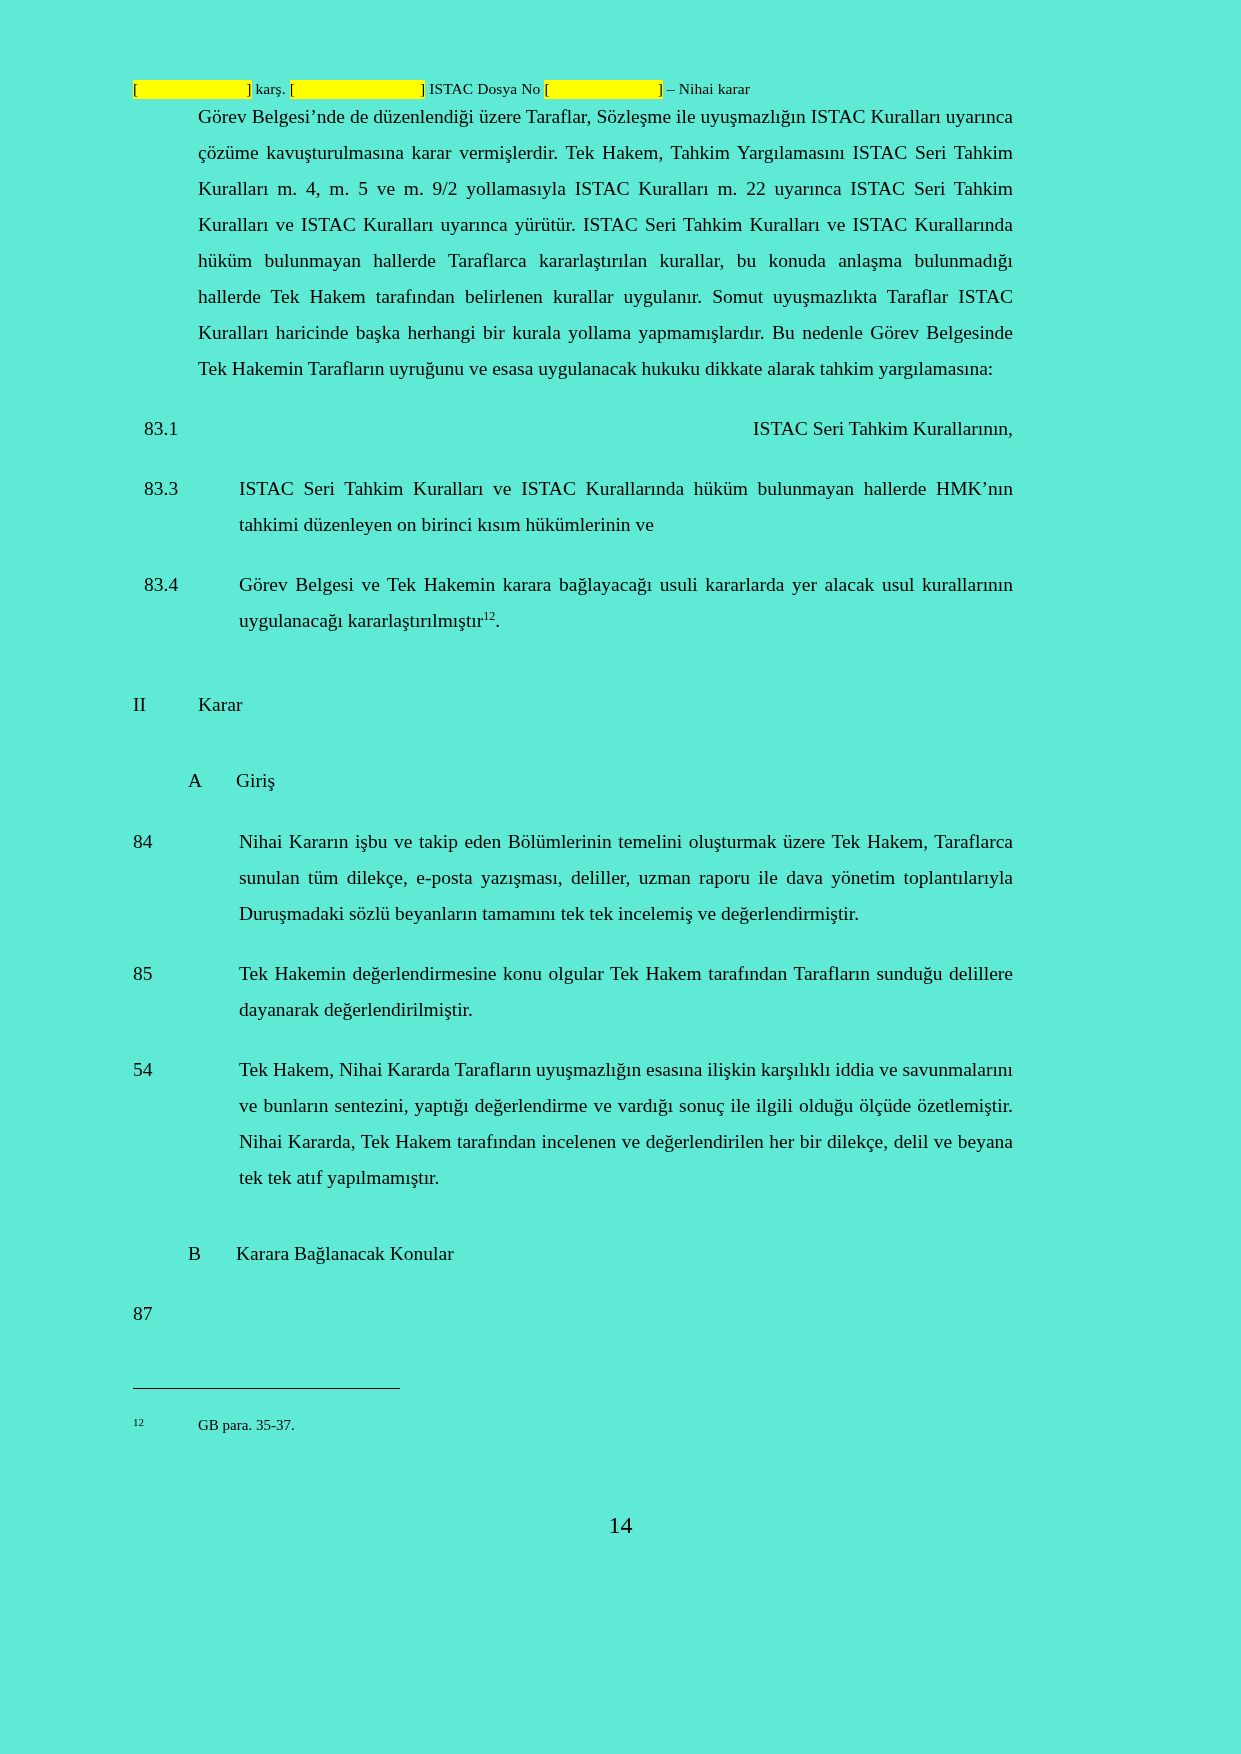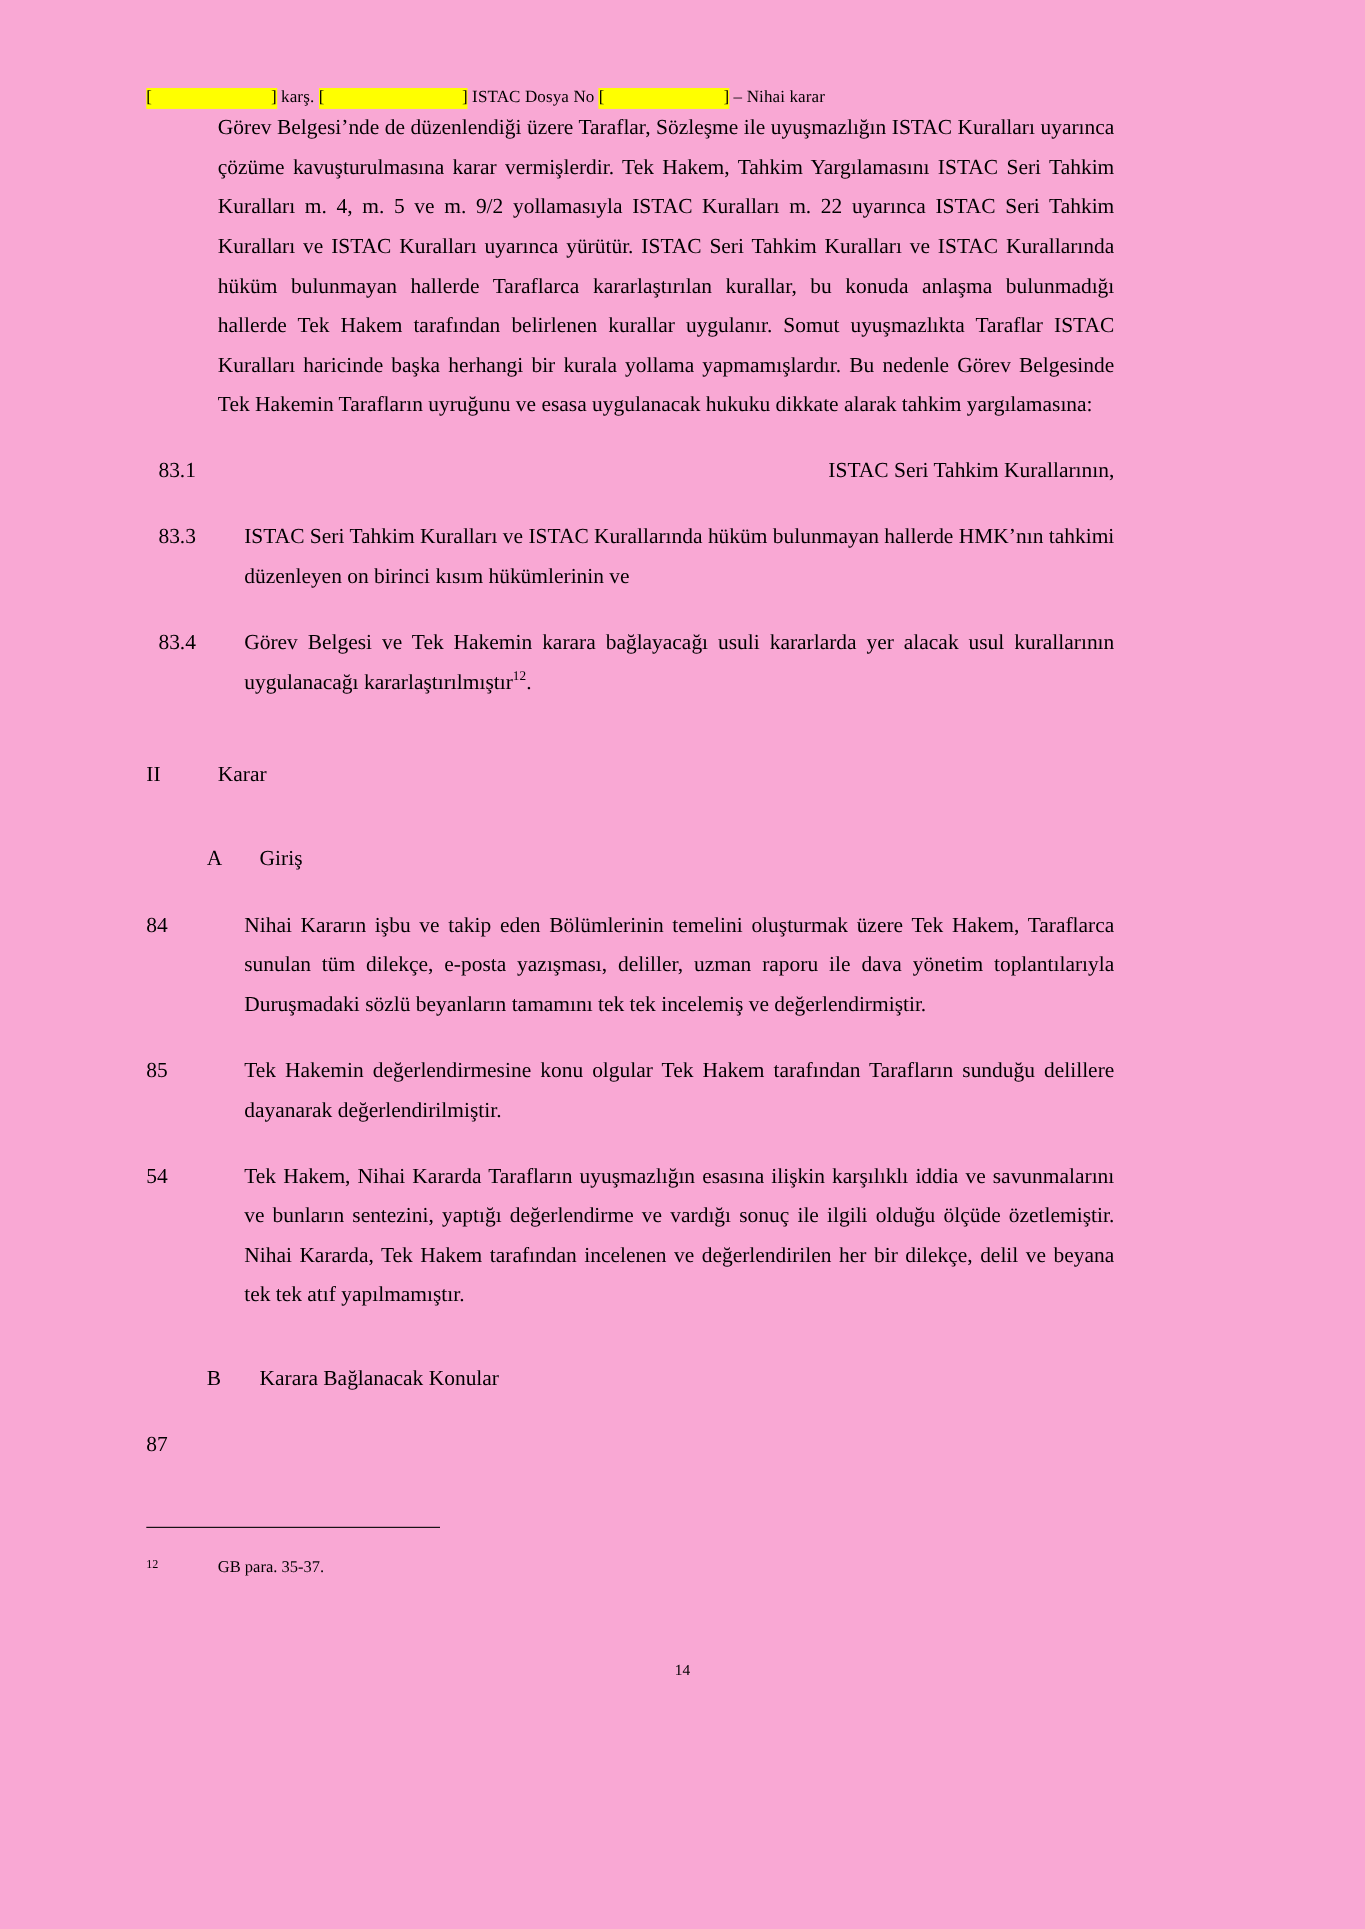--- a/index.html
+++ b/index.html
@@ -8,21 +8,21 @@
     background: #ffffff;
   }
   body {
     font-family: "Liberation Serif", "DejaVu Serif", serif;
     color: #000000;
   }
   .page {
     position: relative;
     width: 1241px;
     height: 1754px;
-    background: #f9a8d4;
+    background: #5eead4;
     box-sizing: border-box;
     padding: 0;
     overflow: hidden;
   }
   .content {
     position: absolute;
     left: 133px;
     top: 0;
     width: 880px;
   }
@@ -60,20 +60,21 @@
     line-height: 1.85;
     text-align: justify;
     text-justify: inter-word;
   }
 
   .item {
     display: flex;
     margin-top: 24px;
     font-size: 19.5px;
     line-height: 1.85;
+    gap: 17px;
   }
   .item .num {
     flex: 0 0 auto;
     width: 89px;
     text-align: left;
   }
   .item .num.sub {
     padding-left: 11px;
     width: 78px;
   }
@@ -133,21 +134,21 @@
     flex: 1 1 auto;
   }
 
   
   .page-number {
     position: absolute;
     left: 0;
     top: 1512px;
     width: 1241px;
     text-align: center;
-    font-size: 14px;
+    font-size: 24px;
   }
 </style>
 </head>
 <body>
 
 <div class="page">
 
   <div class="content">
 
     <div class="doc-header">

